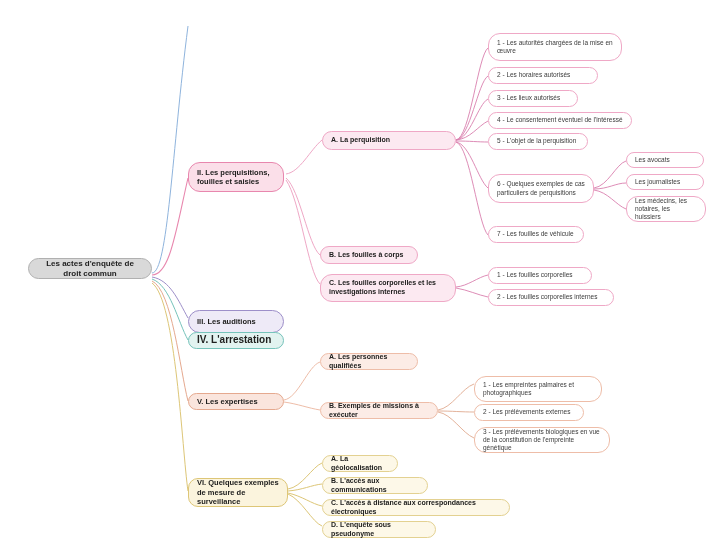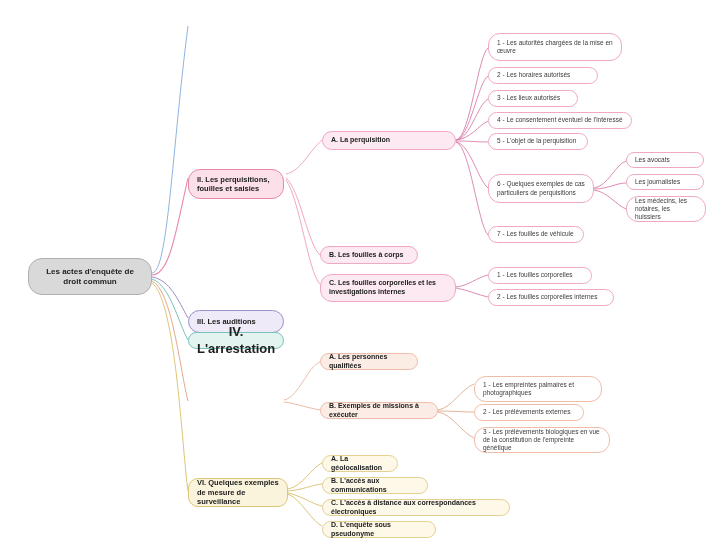--- a/index.html
+++ b/index.html
@@ -50,21 +50,21 @@
     font-weight: bold;
     font-size: 8px;
     color: #222222;
     text-align: center;
     justify-content: center;
   }
   
   .n-b1 { background: #eaf0fa; border-color: #8fb4dd; font-weight: bold; font-size: 7.5px; color: #20201f; }
   .n-b2 { background: #fbdfe9; border-color: #e887ae; font-weight: bold; font-size: 7.5px; color: #20201f; }
   .n-b3 { background: #eeeaf7; border-color: #9d8fc9; font-weight: bold; font-size: 7.5px; color: #20201f; }
-  .n-b4 { background: #e2f3f0; border-color: #76c3bb; font-weight: bold; font-size: 13px; color: #20201f; text-align: center; }
+  .n-b4 { background: #e2f3f0; border-color: #76c3bb; font-weight: bold; font-size: 10px; color: #20201f; }
   .n-b5 { background: #fae5dd; border-color: #e5a98f; font-weight: bold; font-size: 7.5px; color: #20201f; }
   .n-b6 { background: #fbf4dd; border-color: #ddc677; font-weight: bold; font-size: 7.5px; color: #20201f; }
   
   .n-l2pink { background: #fce9f1; border-color: #efa8c6; font-weight: bold; font-size: 7px; color: #20201f; }
   .n-l2salmon { background: #fcece6; border-color: #eebda8; font-weight: bold; font-size: 7px; color: #20201f; }
   .n-l2cream { background: #fdf8e8; border-color: #e3d191; font-weight: bold; font-size: 7px; color: #20201f; }
   
   .n-l3pink { background: #ffffff; border-color: #efa8c6; font-size: 6.5px; color: #3a3a3a; font-weight: normal; }
   .n-l3salmon { background: #ffffff; border-color: #eebda8; font-size: 6.5px; color: #3a3a3a; font-weight: normal; }
   
@@ -109,26 +109,26 @@
     <path d="M438,410 C452,408 462,388 474,384" stroke="#e0a98f" stroke-width="0.9" fill="none"></path>
     <path name="b5b2" d="M438,411 C452,411 462,412 474,412" stroke="#e0a98f" stroke-width="0.9" fill="none"></path>
     <path d="M438,412 C452,414 462,433 474,438" stroke="#e0a98f" stroke-width="0.9" fill="none"></path>
 
     <path d="M288,489 C302,487 312,467 322,463" stroke="#ddc677" stroke-width="1" fill="none"></path>
     <path d="M288,491 C302,490 312,485 322,484" stroke="#ddc677" stroke-width="1" fill="none"></path>
     <path d="M288,493 C302,496 312,504 322,506" stroke="#ddc677" stroke-width="1" fill="none"></path>
     <path d="M288,494 C302,500 312,522 322,526" stroke="#ddc677" stroke-width="1" fill="none"></path>
   </svg>
 
-  <div class="node n-root" style="left:28px; top:258px; width:124px; height:37px;">
+  <div class="node n-root" style="left:28px; top:258px; width:124px; height:21px;">
     <span class="label">Les actes d'enquête de droit commun</span>
   </div>
 
 
-  <div class="node n-b2" style="left:188px; top:162px; width:96px; height:30px;margin-top:7px;">
+  <div class="node n-b2" style="left:188px; top:162px; width:96px; height:30px;">
     <span class="label">II. Les perquisitions, fouilles et saisies</span>
   </div>
 
   <div class="node n-l2pink" style="left:322px; top:131px; width:134px; height:19px;">
     <span class="label">A. La perquisition</span>
   </div>
 
   <div class="node n-l3pink" style="left:488px; top:33px; width:134px; height:28px;">
     <span class="label">1 - Les autorités chargées de la mise en œuvre</span>
   </div>
@@ -177,20 +177,23 @@
   </div>
 
   <div class="node n-b3" style="left:188px; top:310px; width:96px; height:23px;">
     <span class="label">III. Les auditions</span>
   </div>
 
   <div class="node n-b4" style="left:188px; top:332px; width:96px; height:17px;">
     <span class="label">IV. L'arrestation</span>
   </div>
 
+  <div class="node n-b5" style="left:188px; top:393px; width:96px; height:17px;">
+    <span class="label">V. Les expertises</span>
+  </div>
 
   <div class="node n-l2salmon" style="left:320px; top:353px; width:98px; height:17px;">
     <span class="label">A. Les personnes qualifiées</span>
   </div>
 
   <div class="node n-l2salmon" style="left:320px; top:402px; width:118px; height:17px;">
     <span class="label">B. Exemples de missions à exécuter</span>
   </div>
 
   <div class="node n-l3salmon" style="left:474px; top:376px; width:128px; height:26px;">

